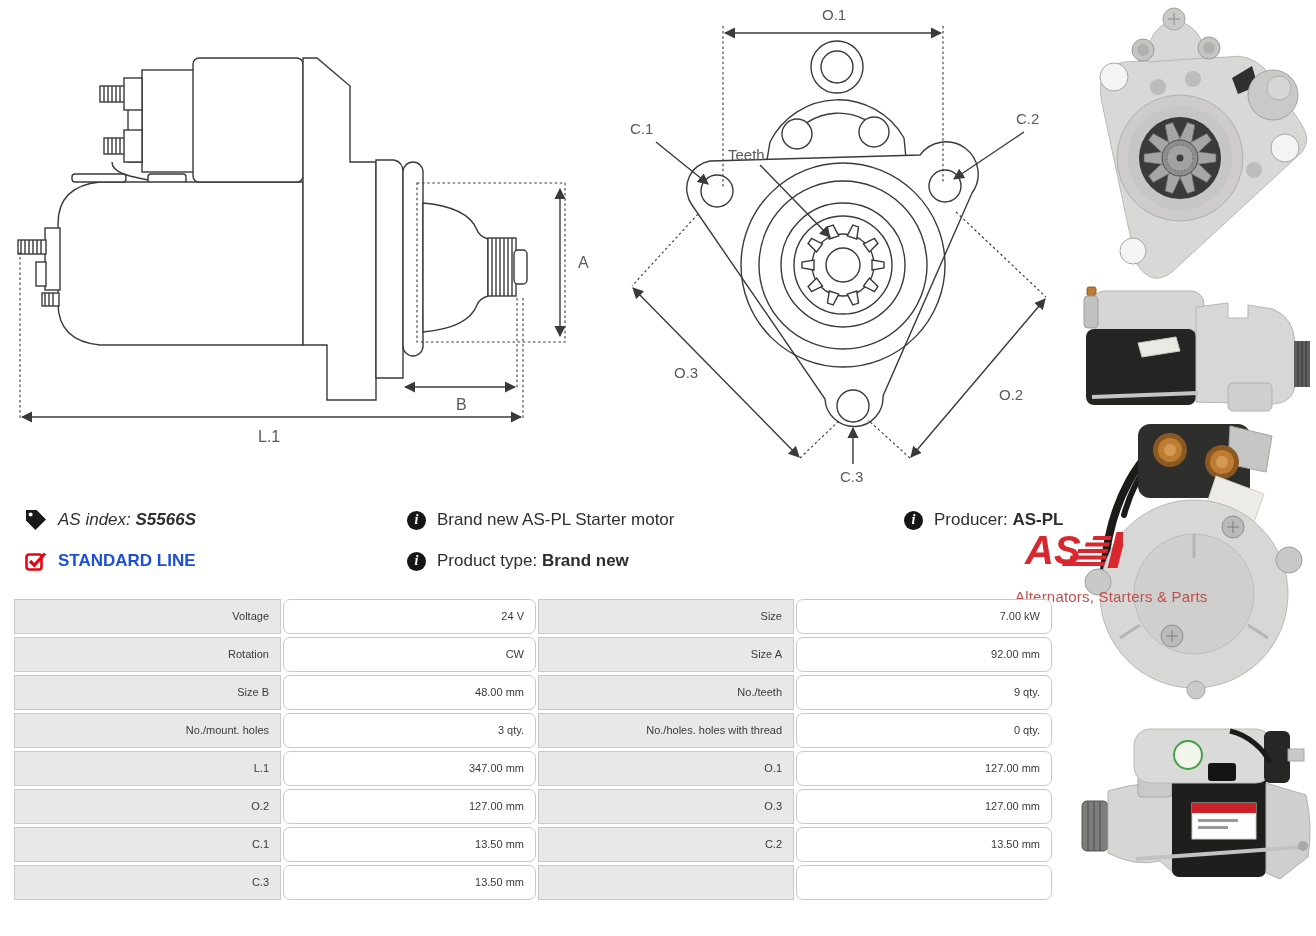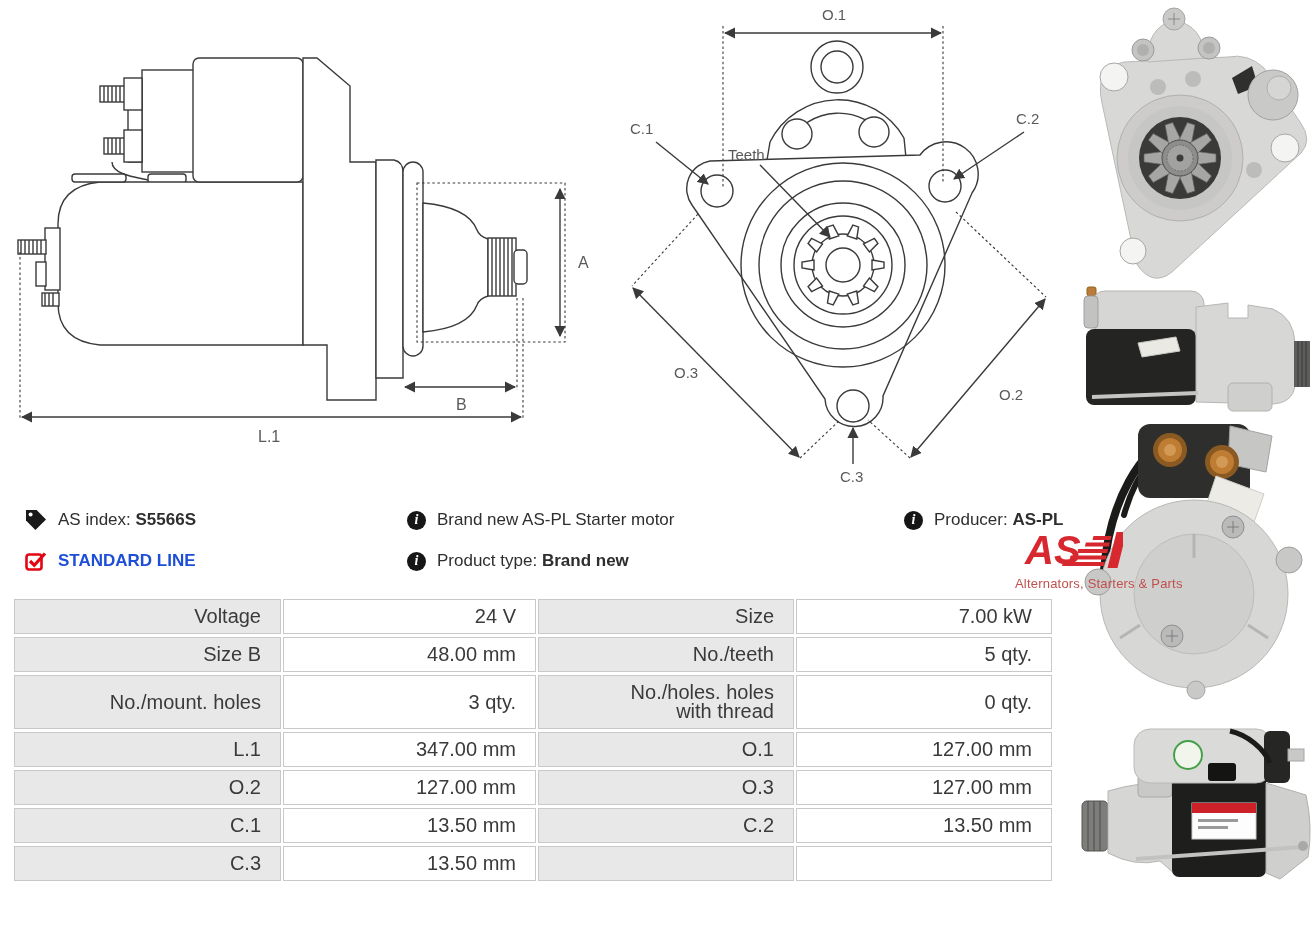--- a/index.html
+++ b/index.html
@@ -21,29 +21,29 @@
 
   
   .info-item{position:absolute;display:flex;align-items:center;gap:11px;
              font-size:17px;color:#2e2e2e;white-space:nowrap;height:26px;}
   .info-item b{font-weight:bold;}
   .info-i{width:19px;height:19px;border-radius:50%;background:#161616;color:#fff;
           display:inline-flex;align-items:center;justify-content:center;flex:0 0 19px;
           font:italic bold 14px/1 "Liberation Serif",serif;}
   .std-line{color:#1d4ed8;font-weight:bold;}
   #aspl-logo{left:1015px;top:530px;width:108px;text-align:right;}
-  .aspl-tagline{font-size:13px;color:#c0504e;letter-spacing:.2px;margin-top:0;white-space:nowrap;}
+  .aspl-tagline{font-size:15px;color:#c0504e;letter-spacing:.2px;margin-top:12px;white-space:nowrap;}
 
   
   table.spec{position:absolute;left:12px;top:596px;border-collapse:separate;
              border-spacing:2px 3px;table-layout:fixed;}
-  table.spec td{border:1px solid #c9c9c9;padding:7px 19px;font-size:20px;
+  table.spec td{border:1px solid #c9c9c9;padding:7px 11px;font-size:11px;
                 line-height:19px;text-align:right;color:#3a3a3a;vertical-align:middle;}
   td.lbl{background:#e8e8e8;}
-  td.val{background:#fff;}
+  td.val{background:#fff;border-radius:7px;}
   .wrap-170{display:inline-block;width:175px;text-align:right;white-space:normal;}
 </style>
 </head>
 <body>
 
 <div class="abs" id="side-drawing">
 <svg width="600" height="490" viewBox="0 0 600 490">
   <defs>
     <marker id="sv-ah" viewBox="0 0 10 10" refX="9" refY="5" markerWidth="8" markerHeight="8" orient="auto-start-reverse">
       <path d="M0,0 L10,5 L0,10 z" fill="#3a3a3a"></path>
@@ -266,21 +266,21 @@
     <path d="M186,78 L226,90 Q233,122 228,152 L200,174 L186,168 Z" fill="#cfcfcd" stroke="#b0b0ae"></path>
     <rect x="112" y="98" width="64" height="36" fill="#fdfdfd" stroke="#cdcdcb"></rect>
     <rect x="112" y="98" width="64" height="10" fill="#cc2128"></rect>
     <rect x="118" y="114" width="40" height="3" fill="#9a9a98"></rect>
     <rect x="118" y="121" width="30" height="3" fill="#9a9a98"></rect>
     <line x1="56" y1="154" x2="222" y2="142" stroke="#c2c2c0" stroke-width="4"></line>
     <circle cx="223" cy="141" r="5" fill="#a9a9a7"></circle>
   </svg>
 </div>
 
-<div class="info-item" style="left:25px;top:507px;">
+<div class="info-item" style="left:25px;top:507px;font-style:italic;">
   <svg width="22" height="22" viewBox="0 0 22 22">
     <path d="M11.6,1 L21,10.4 L10.4,21 L1,11.6 L1,1 Z" fill="#1a1a1a"></path>
     <circle cx="5.6" cy="5.6" r="2" fill="#fff"></circle>
   </svg>
   <span><span>AS index:</span> <b>S5566S</b></span>
 </div>
 
 <div class="info-item" style="left:25px;top:548px;">
   <svg width="22" height="22" viewBox="0 0 22 22">
     <rect x="1.5" y="4.5" width="15" height="15" rx="2.5" fill="none" stroke="#e30613" stroke-width="2.6"></rect>
@@ -327,24 +327,30 @@
       <col style="width:256px">
     </colgroup>
   <tbody>
     <tr>
       <td class="lbl">Voltage</td>
       <td class="val">24 V</td>
       <td class="lbl">Size</td>
       <td class="val">7.00 kW</td>
     </tr>
     <tr>
+      <td class="lbl">Rotation</td>
+      <td class="val">CW</td>
+      <td class="lbl">Size A</td>
+      <td class="val">92.00 mm</td>
+    </tr>
+    <tr>
       <td class="lbl">Size B</td>
       <td class="val">48.00 mm</td>
       <td class="lbl">No./teeth</td>
-      <td class="val">5 qty.</td>
+      <td class="val">9 qty.</td>
     </tr>
     <tr>
       <td class="lbl">No./mount. holes</td>
       <td class="val">3 qty.</td>
       <td class="lbl"><span class="wrap-170">No./holes. holes with thread</span></td>
       <td class="val">0 qty.</td>
     </tr>
     <tr>
       <td class="lbl">L.1</td>
       <td class="val">347.00 mm</td>

